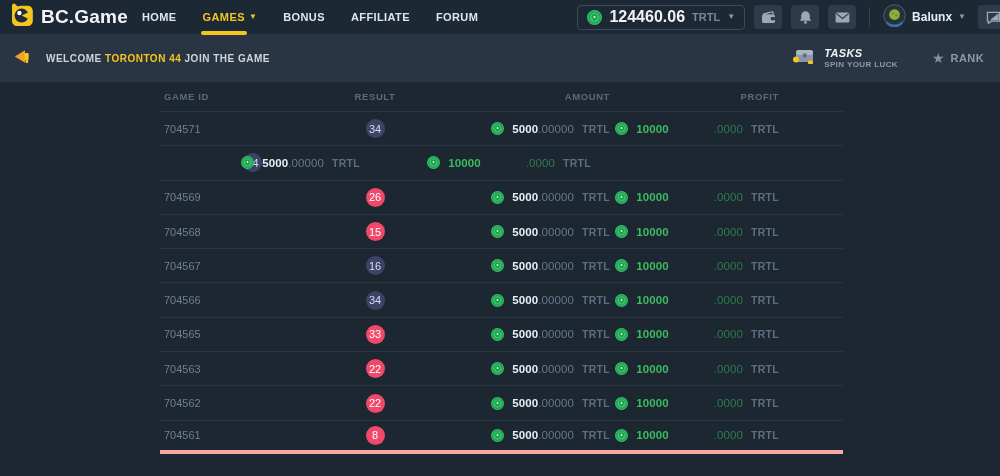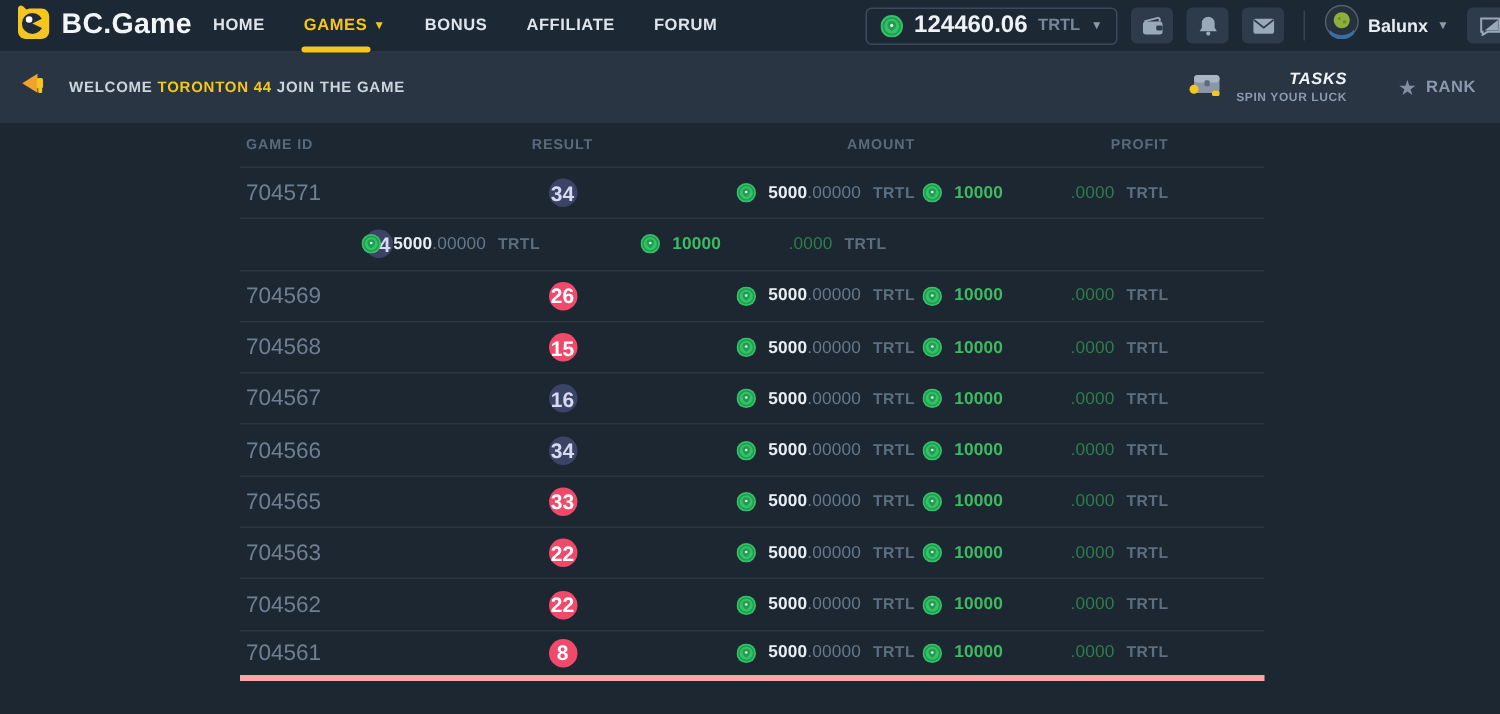--- a/index.html
+++ b/index.html
@@ -23,21 +23,21 @@
   .balance-amount { color:#eef2f7; font-size:16px; font-weight:700; }
   .balance-cur { color:#76879a; font-size:11px; font-weight:700; }
   .iconbtn { width:28px; height:24px; background:#2e3b4b; border-radius:4px; display:flex; align-items:center; justify-content:center; cursor:pointer; }
   .vdivider { width:1px; height:20px; background:#36434f; margin:0 4px; }
   .user { display:flex; align-items:center; gap:6px; cursor:pointer; }
   .user-name { color:#e8edf2; font-size:12px; font-weight:700; }
   .chatbtn { position:relative; width:30px; height:24px; background:#2e3b4b; border-radius:4px; display:flex; align-items:center; justify-content:center; cursor:pointer; margin-left:3px; margin-right:-8px; }
   .chat-badge { position:absolute; top:-8px; right:-8px; min-width:16px; height:16px; background:#f7a024; color:#fff; border-radius:8px; font-size:9px; font-weight:700; display:flex; align-items:center; justify-content:center; padding:0 3px; }
 
   
-  .banner { height:48px; background:#2a3544; display:flex; align-items:center; padding:0 12px 0 14px; position:relative; z-index:1;text-align:right; }
+  .banner { height:48px; background:#2a3544; display:flex; align-items:center; padding:0 12px 0 14px; position:relative; z-index:1; }
   .banner-text { margin-left:14px; font-size:10px; font-weight:700; letter-spacing:0.5px; color:#ccd4dc; }
   .banner-text .hl { color:#f5c61d; }
   .banner-right { margin-left:auto; display:flex; align-items:center; gap:34px; }
   .tasks { display:flex; align-items:center; gap:8px; cursor:pointer; }
   .tasks-texts { display:flex; flex-direction:column; line-height:1.15; }
   .tasks-title { color:#eef2f6; font-size:11px; font-weight:800; font-style:italic; letter-spacing:0.4px; }
   .tasks-sub { color:#8a99ab; font-size:8px; font-weight:700; letter-spacing:0.4px; }
   .rank { display:flex; align-items:center; gap:6px; cursor:pointer; padding-right:4px; }
   .star { color:#8290a2; font-size:14px; line-height:1; }
   .rank-label { color:#8a99ab; font-size:11px; font-weight:700; letter-spacing:0.4px; }
@@ -47,23 +47,23 @@
   .gametable { margin-left:160px; width:683px; }
   .thead, .trow { display:grid; grid-template-columns:185px 60px 250px 188px; align-items:center; }
   .thead { height:29px; }
   .th { color:#5a6a7d; font-size:9.5px; font-weight:700; letter-spacing:0.6px; }
   .th-id { padding-left:4px; text-align:left; }
   .th-result { text-align:center; }
   .th-amount { text-align:right; padding-right:45px; }
   .th-profit { text-align:right; padding-right:64px; }
   .trow { height:34.3px; border-top:1px solid #2b3644; }
   .trow:last-child { border-bottom:4px solid #fca5a5; }
-  .cell-id { padding-left:4px; color:#6f7f93; font-size:15px; }
+  .cell-id { padding-left:4px; color:#6f7f93; font-size:11px; }
   .cell-result { display:flex; justify-content:center; }
-  .badge { width:19px; height:19px; border-radius:50%; display:flex; align-items:center; justify-content:center; font-size:14px; font-weight:700; }
+  .badge { width:19px; height:19px; border-radius:50%; display:flex; align-items:center; justify-content:center; font-size:11px; font-weight:400; }
   .badge-dark { background:#3c4466; color:#d6dbef; }
   .badge-red  { background:#f0496a; color:#ffffff; }
   .cell-amount, .cell-profit { display:flex; align-items:center; justify-content:flex-end; gap:8px; }
   .cell-amount { padding-right:45px; }
   .cell-profit { padding-right:64px; }
   .moneynum { font-size:11.5px; letter-spacing:0.1px; white-space:nowrap; }
   .amount-int { color:#e9eef4; font-weight:700; }
   .amount-dec { color:#66788c; font-weight:400; }
   .profit-int { color:#3dbb61; font-weight:700; }
   .profit-dec { color:#2e7d4b; font-weight:400;padding-left:45px; }

